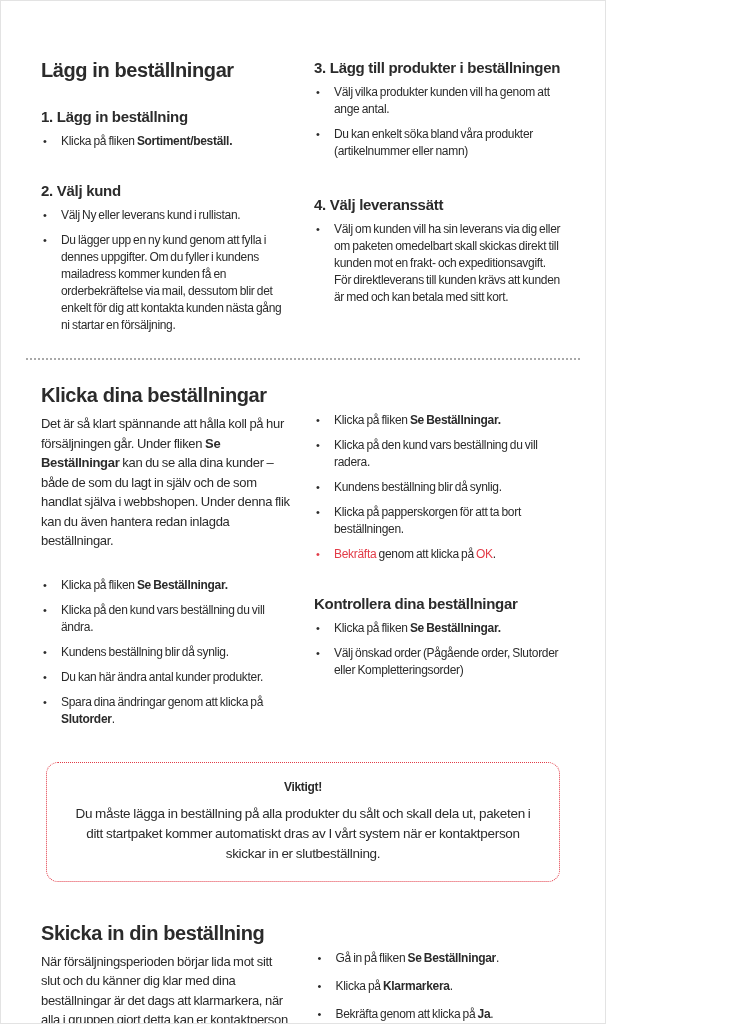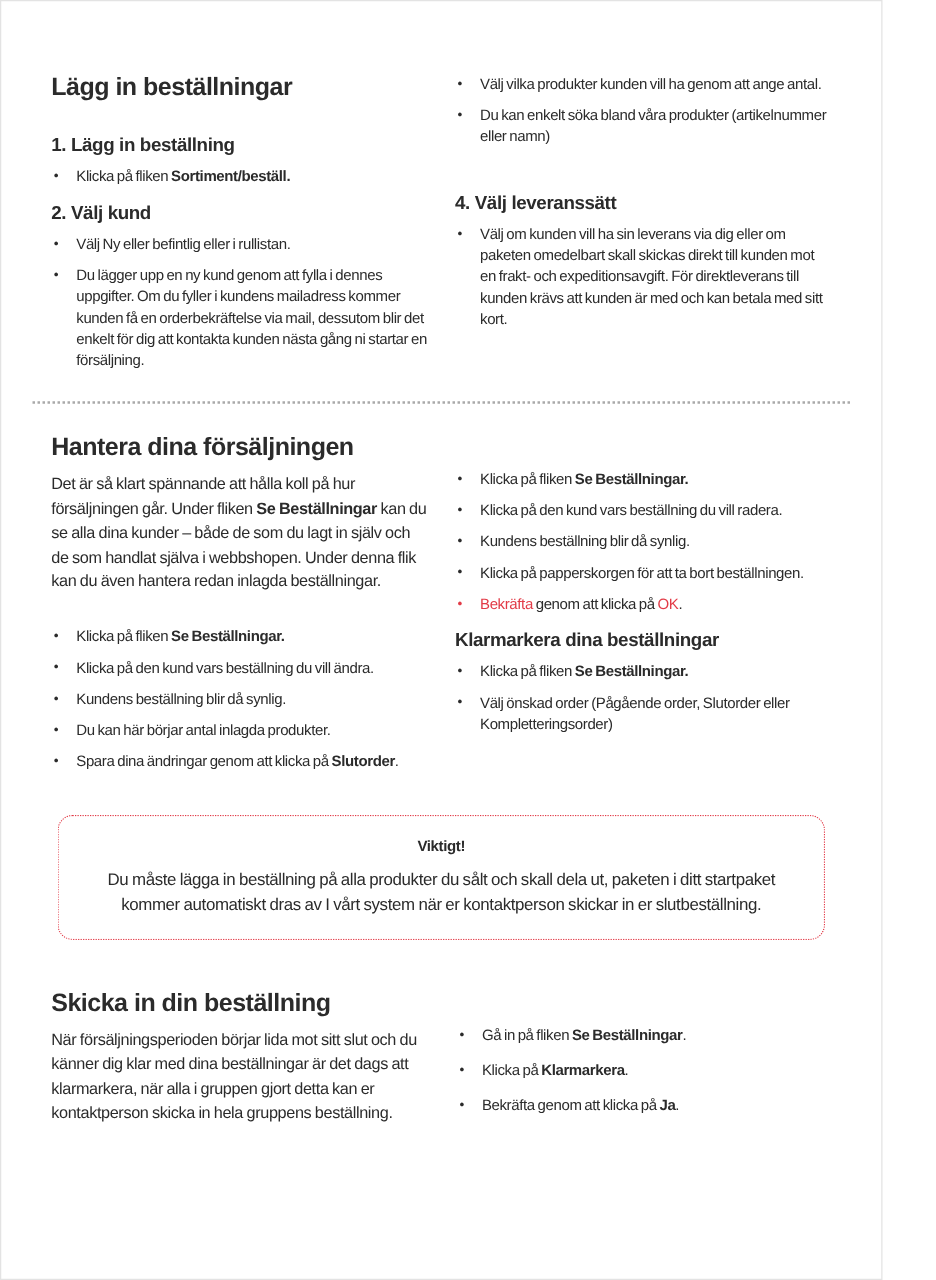--- a/index.html
+++ b/index.html
@@ -1,20 +1,20 @@
 <!DOCTYPE html>
 <html lang="sv" style="--accent: #e23b47; --ink: #2b2b2b;"><head>
 <meta charset="utf-8">
 <style>
   :root { --accent:#e23b47; --ink:#2b2b2b; }
   * { box-sizing:border-box; }
   html,body { margin:0; padding:0; background:#fff; }
   .page {
     position:relative;
-    width:706px; height:1024px;
+    width:606px; height:1024px;
     background:#fff;
     border:1px solid #e3e3e3;
     color:var(--ink);
     font-family:"Liberation Sans","DejaVu Sans",sans-serif;
     overflow:hidden;
   }
   .grid {
     display:grid;
     grid-template-columns:1fr 1fr;
     column-gap:22px;
@@ -29,21 +29,21 @@
   h2.group-title {
     margin:0 0 7px;
     font-size:15px; line-height:18px; font-weight:bold;
     letter-spacing:-0.3px;
   }
   p.body-text {
     margin:0;
     font-size:13px; line-height:19.5px;
     letter-spacing:-0.3px; word-spacing:-0.5px;
   }
-  .group { margin-top:12px; }
+  .group { margin-top:32px; }
   .group:first-child { margin-top:0; }
   .after-intro { margin-top:26px; }
   ul.bullets { list-style:none; margin:0; padding:0; }
   ul.bullets li {
     display:flex;
     margin-bottom:8px;
     font-size:12px; line-height:17px;
     letter-spacing:-0.3px; word-spacing:-0.8px;
   }
   ul.bullets .marker {
@@ -99,32 +99,33 @@
               <span class="btext"><span>Klicka på fliken </span><span class="b">Sortiment/beställ.</span></span>
             </li>
           </ul>
       </div>
 
       <div class="group">
         <h2 class="group-title">2. Välj kund</h2>
         <ul class="bullets">
             <li>
               <span class="marker">•</span>
-              <span class="btext"><span>Välj Ny eller befintlig eller i rullistan.</span></span>
+              <span class="btext"><span>Välj Ny eller leverans kund i rullistan.</span></span>
             </li>
             <li>
               <span class="marker">•</span>
               <span class="btext"><span>Du lägger upp en ny kund genom att fylla i dennes uppgifter. Om du fyller i kundens mailadress kommer kunden få en orderbekräftelse via mail, dessutom blir det enkelt för dig att kontakta kunden nästa gång ni startar en försäljning.</span></span>
             </li>
           </ul>
       </div>
     </div>
 
     <div class="col">
       <div class="group">
+        <h2 class="group-title">3. Lägg till produkter i beställningen</h2>
         <ul class="bullets">
             <li>
               <span class="marker">•</span>
               <span class="btext"><span>Välj vilka produkter kunden vill ha genom att ange antal.</span></span>
             </li>
             <li>
               <span class="marker">•</span>
               <span class="btext"><span>Du kan enkelt söka bland våra produkter (artikelnummer eller namn)</span></span>
             </li>
           </ul>
@@ -139,40 +140,40 @@
             </li>
           </ul>
       </div>
     </div>
   </section>
 
   <hr class="divider">
 
   <section class="grid manage-grid">
     <div class="col">
-      <h1 class="sec-title">Hantera dina försäljningen</h1>
+      <h1 class="sec-title">Klicka dina beställningar</h1>
       <p class="body-text"><span>Det är så klart spännande att hålla koll på hur försäljningen går. Under fliken </span><span class="b">Se Beställningar</span><span> kan du se alla dina kunder – både de som du lagt in själv och de som handlat själva i webbshopen. Under denna flik kan du även hantera redan inlagda beställningar.</span></p>
 
       <div class="group after-intro">
         <ul class="bullets">
             <li>
               <span class="marker">•</span>
               <span class="btext"><span>Klicka på fliken </span><span class="b">Se Beställningar.</span></span>
             </li>
             <li>
               <span class="marker">•</span>
               <span class="btext"><span>Klicka på den kund vars beställning du vill ändra.</span></span>
             </li>
             <li>
               <span class="marker">•</span>
               <span class="btext"><span>Kundens beställning blir då synlig.</span></span>
             </li>
             <li>
               <span class="marker">•</span>
-              <span class="btext"><span>Du kan här börjar antal inlagda produkter.</span></span>
+              <span class="btext"><span>Du kan här ändra antal kunder produkter.</span></span>
             </li>
             <li>
               <span class="marker">•</span>
               <span class="btext"><span>Spara dina ändringar genom att klicka på </span><span class="b">Slutorder</span><span>.</span></span>
             </li>
           </ul>
       </div>
     </div>
 
     <div class="col offset-top">
@@ -195,21 +196,21 @@
               <span class="btext"><span>Klicka på papperskorgen för att ta bort beställningen.</span></span>
             </li>
             <li>
               <span class="marker red">•</span>
               <span class="btext"><span class="red">Bekräfta</span><span> genom att klicka på </span><span class="red">OK</span><span>.</span></span>
             </li>
           </ul>
       </div>
 
       <div class="group">
-        <h2 class="group-title">Klarmarkera dina beställningar</h2>
+        <h2 class="group-title">Kontrollera dina beställningar</h2>
         <ul class="bullets">
             <li>
               <span class="marker">•</span>
               <span class="btext"><span>Klicka på fliken </span><span class="b">Se Beställningar.</span></span>
             </li>
             <li>
               <span class="marker">•</span>
               <span class="btext"><span>Välj önskad order (Pågående order, Slutorder eller Kompletteringsorder)</span></span>
             </li>
           </ul>

